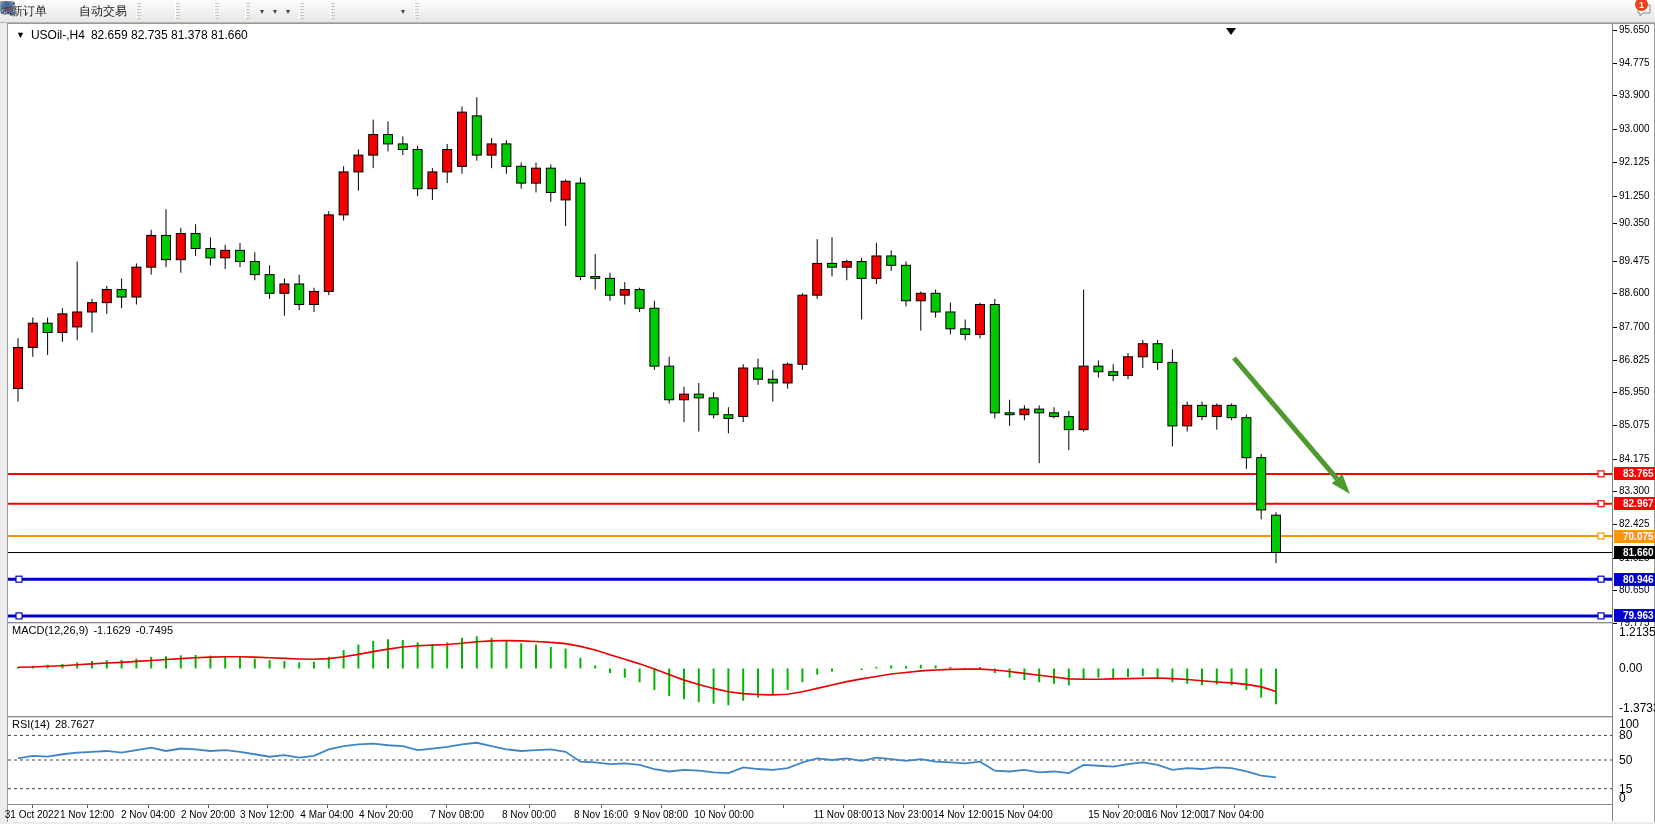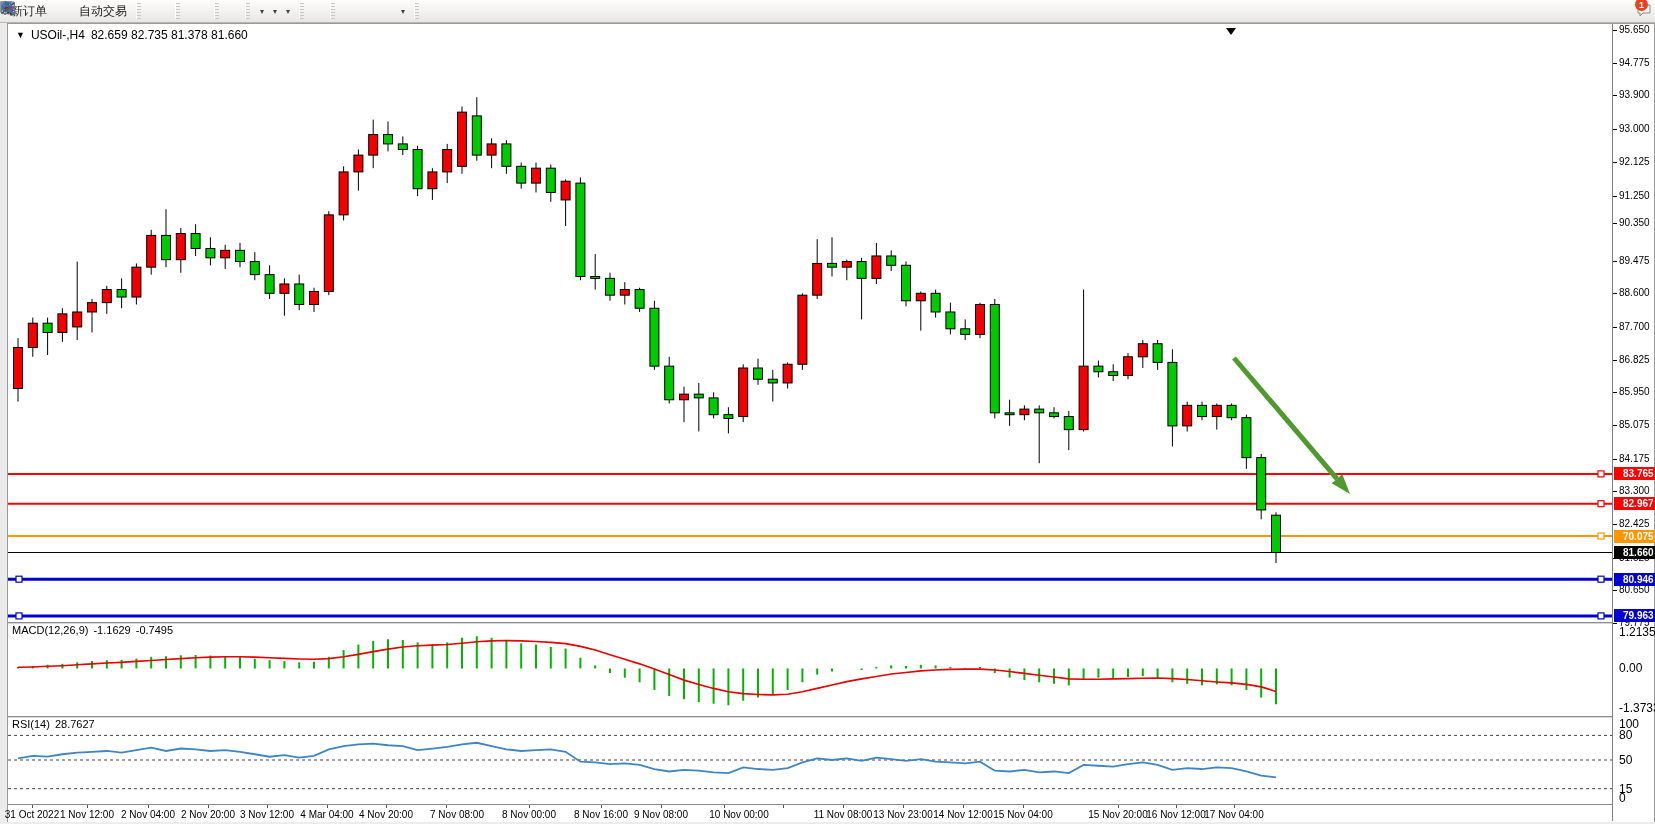--- a/index.html
+++ b/index.html
@@ -589,21 +589,21 @@
       <div class="time-label" style="left: 378px;">4 Nov 20:00</div>
       <div class="time-tick" style="left: 438px;"></div>
       <div class="time-label" style="left: 438px; margin-left: 11px;">7 Nov 08:00</div>
       <div class="time-tick" style="left: 521px;"></div>
       <div class="time-label" style="left: 521px;">8 Nov 00:00</div>
       <div class="time-tick" style="left: 593px;"></div>
       <div class="time-label" style="left: 593px;">8 Nov 16:00</div>
       <div class="time-tick" style="left: 653px;"></div>
       <div class="time-label" style="left: 653px;">9 Nov 08:00</div>
       <div class="time-tick" style="left: 716px;"></div>
-      <div class="time-label" style="left: 716px; margin-left: 15px;">10 Nov 00:00</div>
+      <div class="time-label" style="left: 716px;">10 Nov 00:00</div>
       <div class="time-tick" style="left: 775px;"></div>
       <div class="time-label" style="left: 775px; margin-top: 32px;">10 Nov 16:00</div>
       <div class="time-tick" style="left: 835px;"></div>
       <div class="time-label" style="left: 835px;">11 Nov 08:00</div>
       <div class="time-tick" style="left: 895px;"></div>
       <div class="time-label" style="left: 895px;">13 Nov 23:00</div>
       <div class="time-tick" style="left: 955px;"></div>
       <div class="time-label" style="left: 955px;">14 Nov 12:00</div>
       <div class="time-tick" style="left: 1015px;"></div>
       <div class="time-label" style="left: 1015px;">15 Nov 04:00</div>

